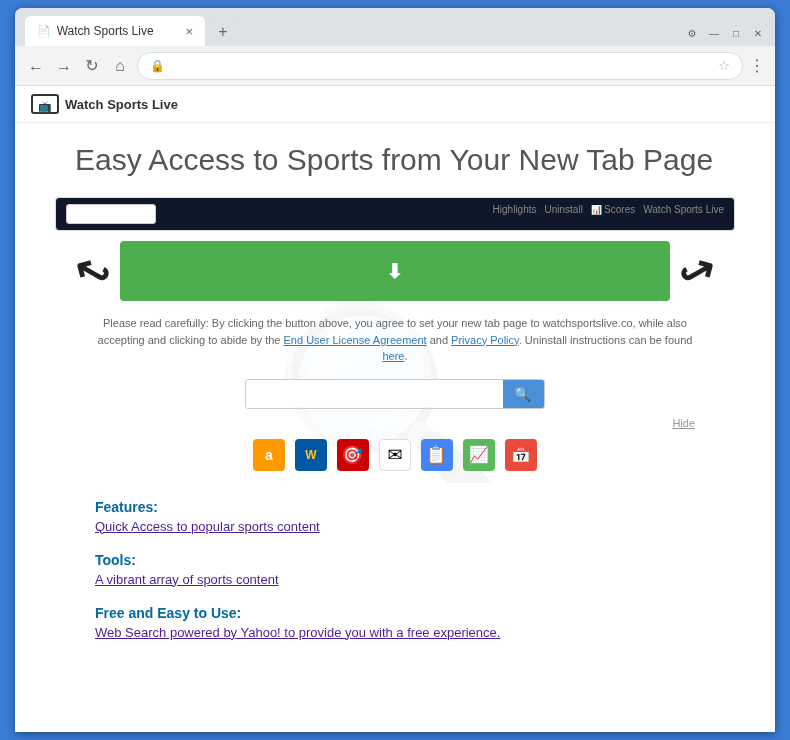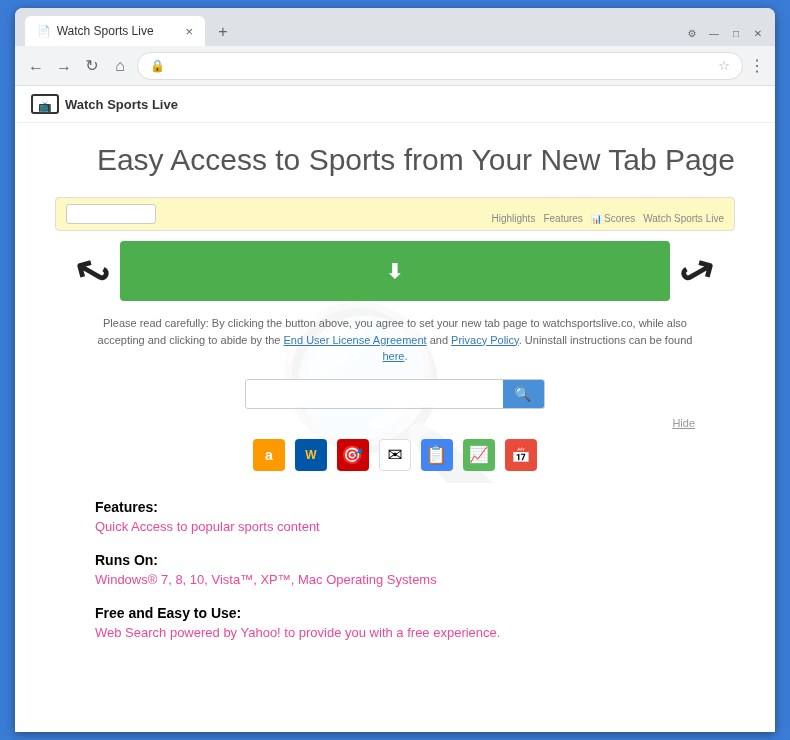--- a/index.html
+++ b/index.html
@@ -152,46 +152,46 @@
       font-size: 13px;
       font-weight: bold;
       color: #333;
       display: flex;
       align-items: center;
       gap: 6px;
     }
 
     
     .hero {
-      text-align: right;
-      padding: 20px 40px 10px;
+      text-align: left;
+      padding: 20px 60px 10px;
       position: relative;
       z-index: 1;
     }
     .hero h1 {
       font-size: 30px;
       color: #555;
       font-weight: 300;
       margin-bottom: 10px;
     }
     .hero p {
       font-size: 14px;
       color: #777;
       margin-bottom: 16px;
     }
 
     
     .preview-bar {
-      background: #fef9c3;
+      background: #0f172a;
       border: 1px solid #ddd;
       border-radius: 4px;
       padding: 6px 10px;
       margin: 0 40px 10px;
       display: flex;
-      align-items: flex-end;
+      align-items: flex-start;
       gap: 6px;
       font-size: 11px;
       color: #888;
       position: relative;
       z-index: 1;
       overflow: hidden;
     }
     .search-mini {
       background: #fff;
       border: 1px solid #ccc;
@@ -324,26 +324,27 @@
       position: relative;
       z-index: 1;
       background: #fff;
     }
     .feature-item {
       margin-bottom: 18px;
     }
     .feature-title {
       font-weight: bold;
       font-size: 14px;
-      color: #000000;
+      color: #0369a1;
       margin-bottom: 4px;
     }
     .feature-desc {
       font-size: 13px;
-      color: #ec4899;
+      color: #4c1d95;
+      text-decoration: underline;
     }
 
     
     .page-content::-webkit-scrollbar { width: 12px; }
     .page-content::-webkit-scrollbar-track { background: #f5f5f5; }
     .page-content::-webkit-scrollbar-thumb { background: #ccc; border-radius: 6px; }
   </style>
 </head>
 <body>
 
@@ -391,21 +392,21 @@
     </div>
 
     <div class="hero">
       <h1>Easy Access to Sports from Your New Tab Page</h1>
     </div>
 
     <div class="preview-bar">
       <input class="search-mini" type="text" style="">
       <div class="preview-nav">
         <span>Highlights</span>
-        <span>Features</span>
+        <span>Uninstall</span>
         <span style="display:flex;align-items:center;gap:2px;"><span style="font-size:9px;">📊</span> Scores</span>
         <span>Watch Sports Live</span>
       </div>
     </div>
 
     <div class="arrows-container" style="gap:10px; margin: 6px 60px;">
       <div class="arrow-left" style="font-size:42px; font-weight:bold; color:#222; transform: rotate(30deg);">↩</div>
       <button class="download-btn">
         <span style="font-size:20px;">⬇</span>
       </button>
@@ -436,22 +437,22 @@
       <div class="bookmark-icon" style="background:#5cb85c; color:#fff; font-size:16px;">📈</div>
       <div class="bookmark-icon" style="background:#e74c3c; color:#fff; font-size:16px;">📅</div>
     </div>
 
     <div class="features">
       <div class="feature-item">
         <div class="feature-title">Features:</div>
         <div class="feature-desc">Quick Access to popular sports content</div>
       </div>
       <div class="feature-item">
-        <div class="feature-title">Runs On:</div>
-        <div class="feature-desc">Windows® 7, 8, 10, Vista™, XP™, Mac Operating Systems</div>
+        <div class="feature-title">Tools:</div>
+        <div class="feature-desc">A vibrant array of sports content</div>
       </div>
       <div class="feature-item">
         <div class="feature-title">Free and Easy to Use:</div>
         <div class="feature-desc">Web Search powered by Yahoo! to provide you with a free experience.</div>
       </div>
     </div>
 
   </div>
 </div>
 

